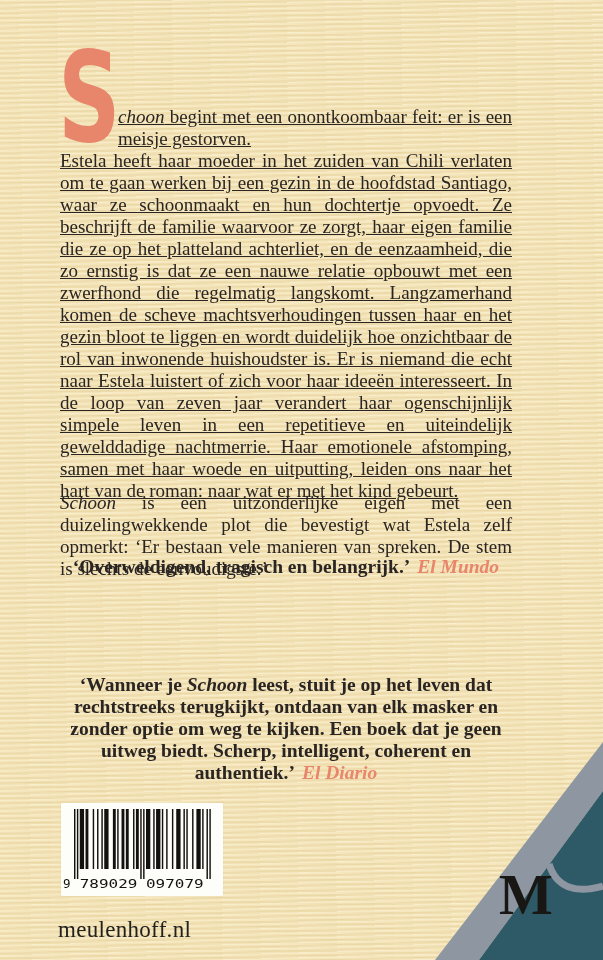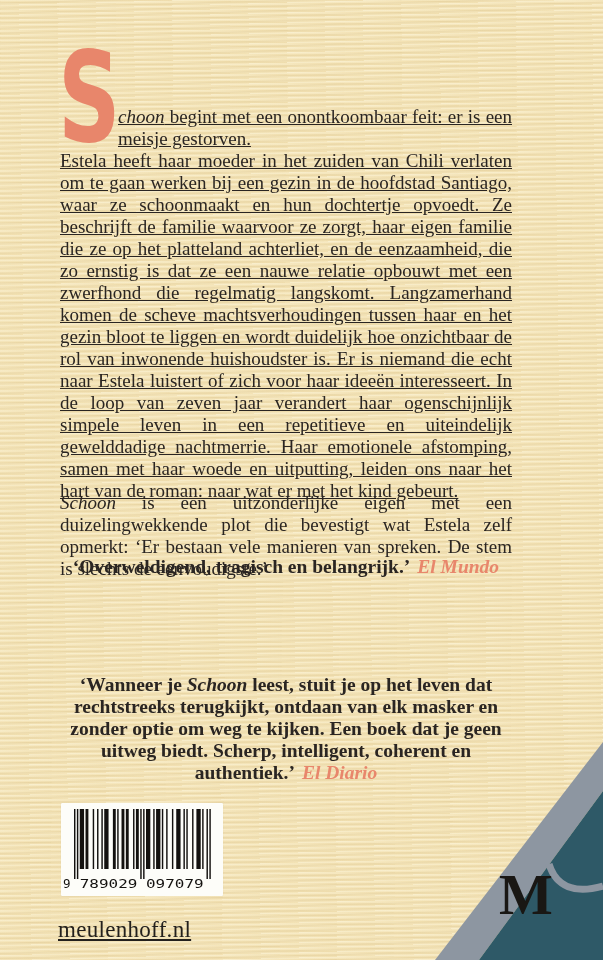--- a/index.html
+++ b/index.html
@@ -34,21 +34,21 @@
   .q2{top:631px;margin-top:43px;}
   .src{color:var(--coral); font-style:italic; margin-left:7px;}
   .barcode-box{
     position:absolute; left:61px; top:803px; width:162px; height:93px;
     background:var(--barcode_bg); border-radius:1px; box-shadow:0 0 1px rgba(0,0,0,.15);
   }
   .barcode-box svg{display:block; width:162px; height:93px;}
   .bc-digits{font-family:"DejaVu Sans Mono", monospace; font-size:12.5px; fill:#141210;}
   .site{
     position:absolute; left:58px; top:915px; font-size:23px; line-height:30px;
-    letter-spacing:.3px; color:#23201d;text-decoration:underline;
+    letter-spacing:.3px; color:#23201d;
   }
   .corner-art{position:absolute; left:0; top:0; width:603px; height:960px; pointer-events:none;}
   .logo-m{
     position:absolute; left:499px; top:866px; width:52px; text-align:center;
     font-family:"Liberation Serif", serif; font-size:57px; line-height:1; font-weight:600;
     color:#191714;
   }
   i{font-style:italic;}
 </style>
 </head>

